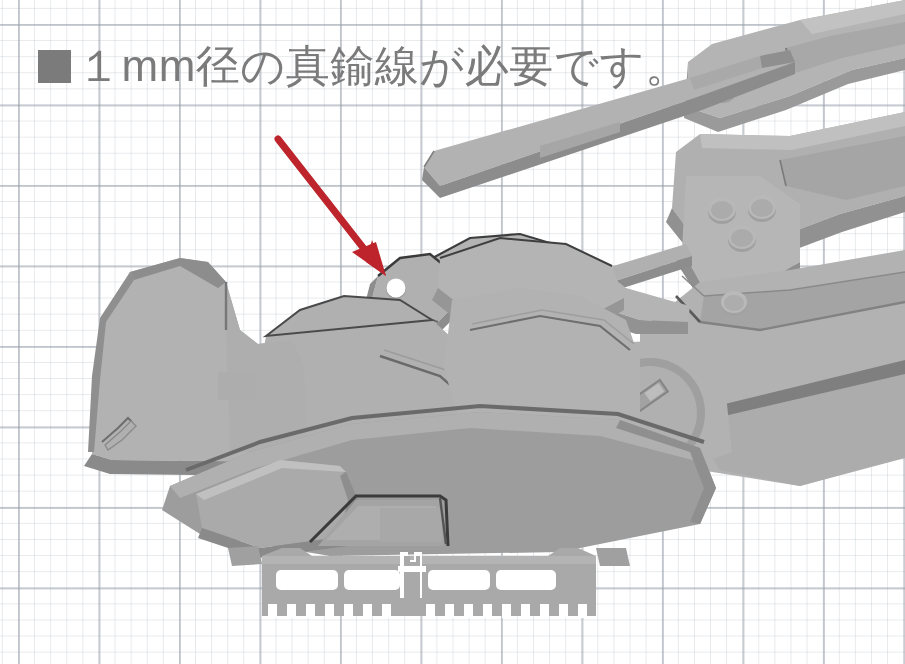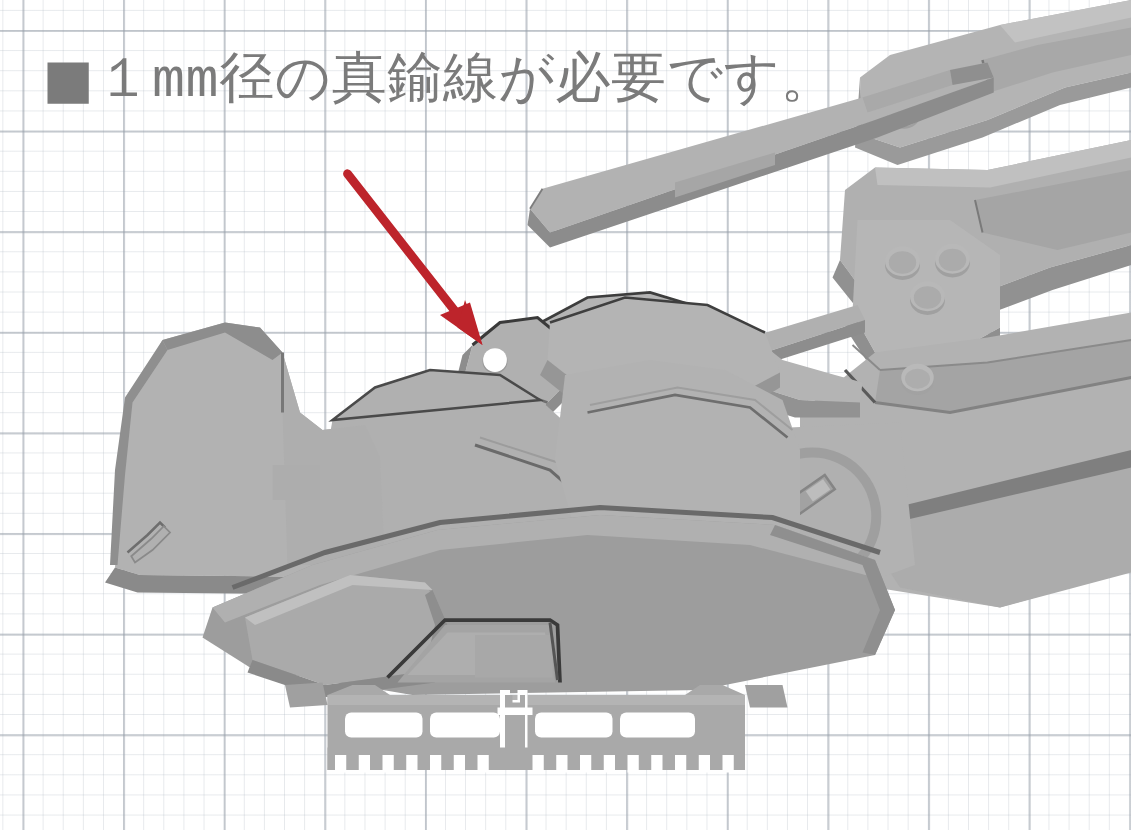--- a/index.html
+++ b/index.html
@@ -65,21 +65,20 @@
   }
   #bullet-square {
     width: 33px;
     height: 33px;
     background: #7b7b7b;
     flex: 0 0 auto;
     display: inline-block;
   }
   #annotation-label {
     display: inline-block;
-    font-family: Liberation Mono, monospace;
   }
 </style>
 </head>
 <body>
 
 <div id="stage">
 
   <div id="graph-paper"></div>
   <div id="paper-edge"></div>
 

